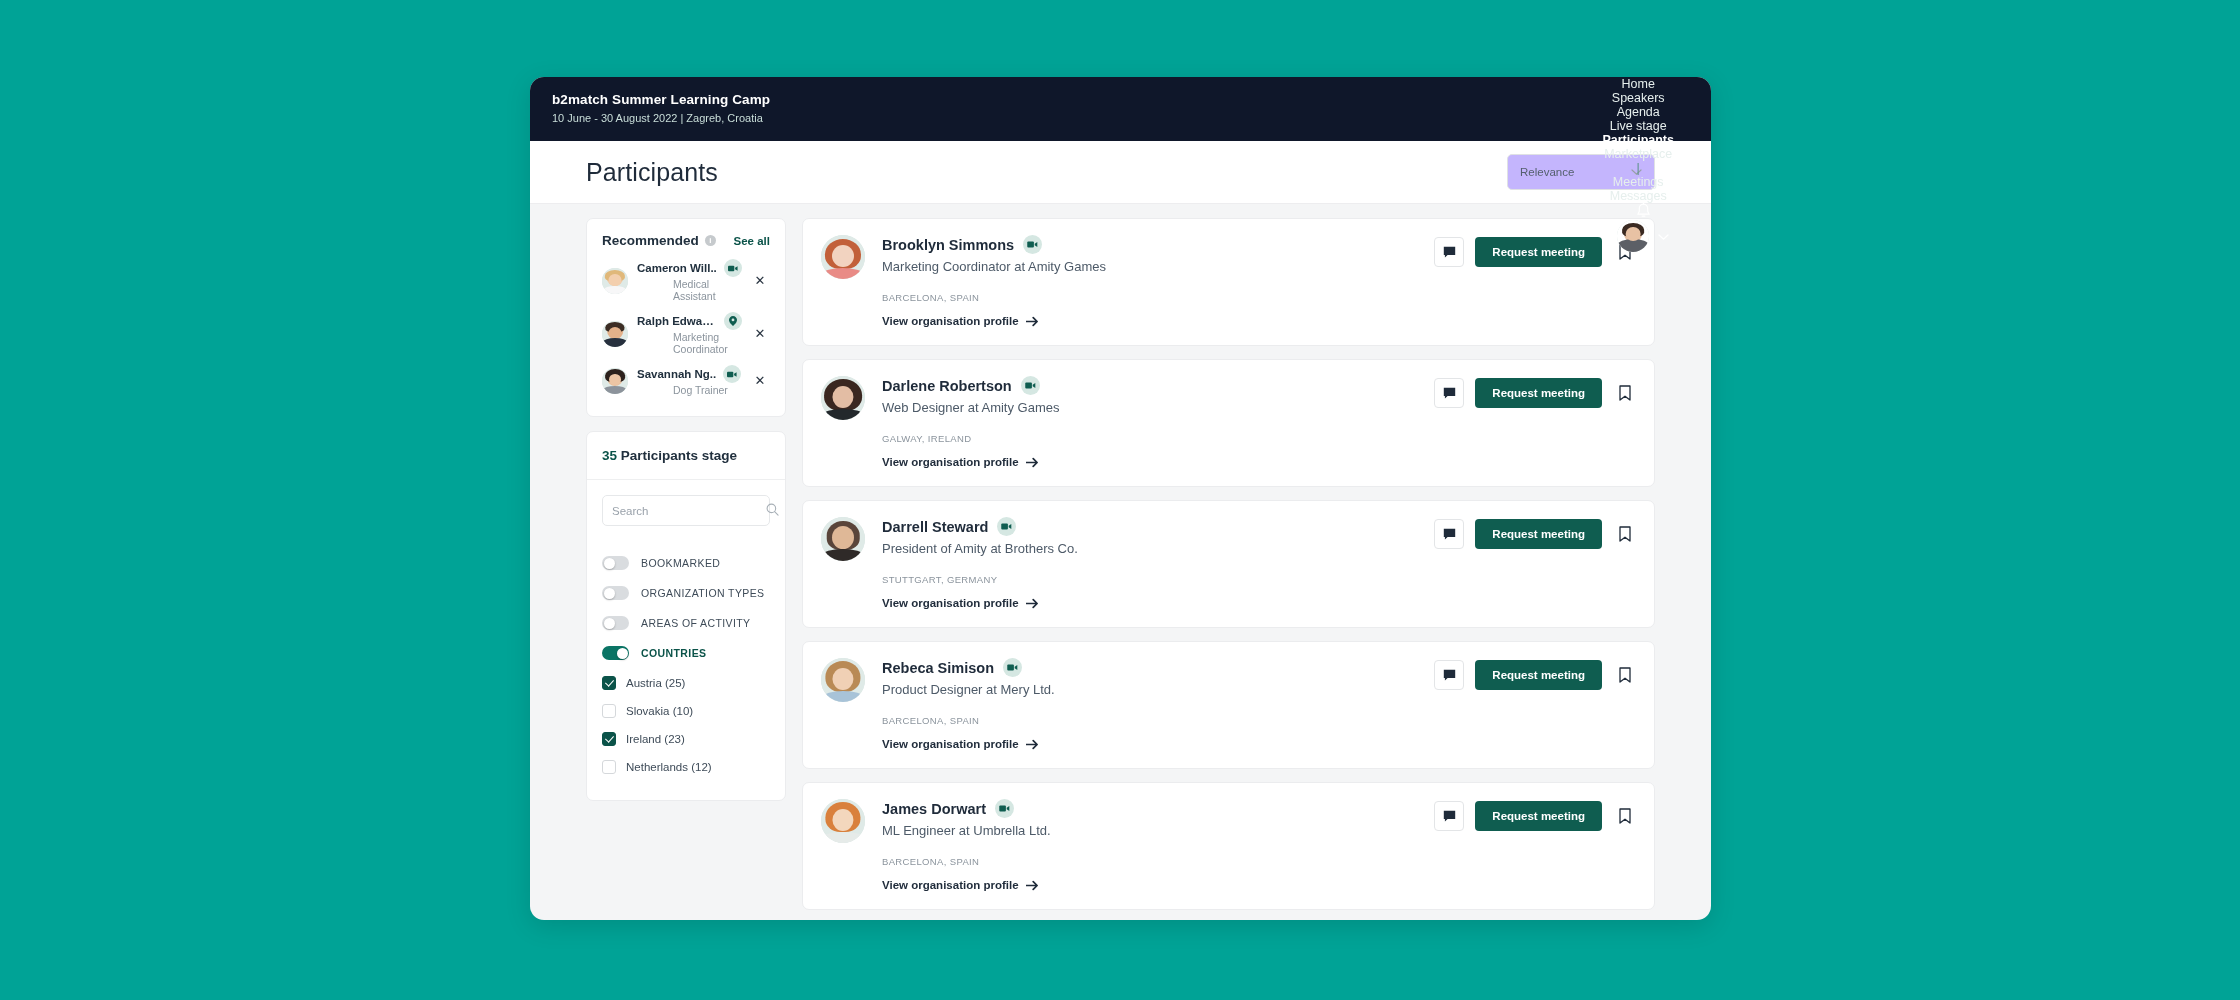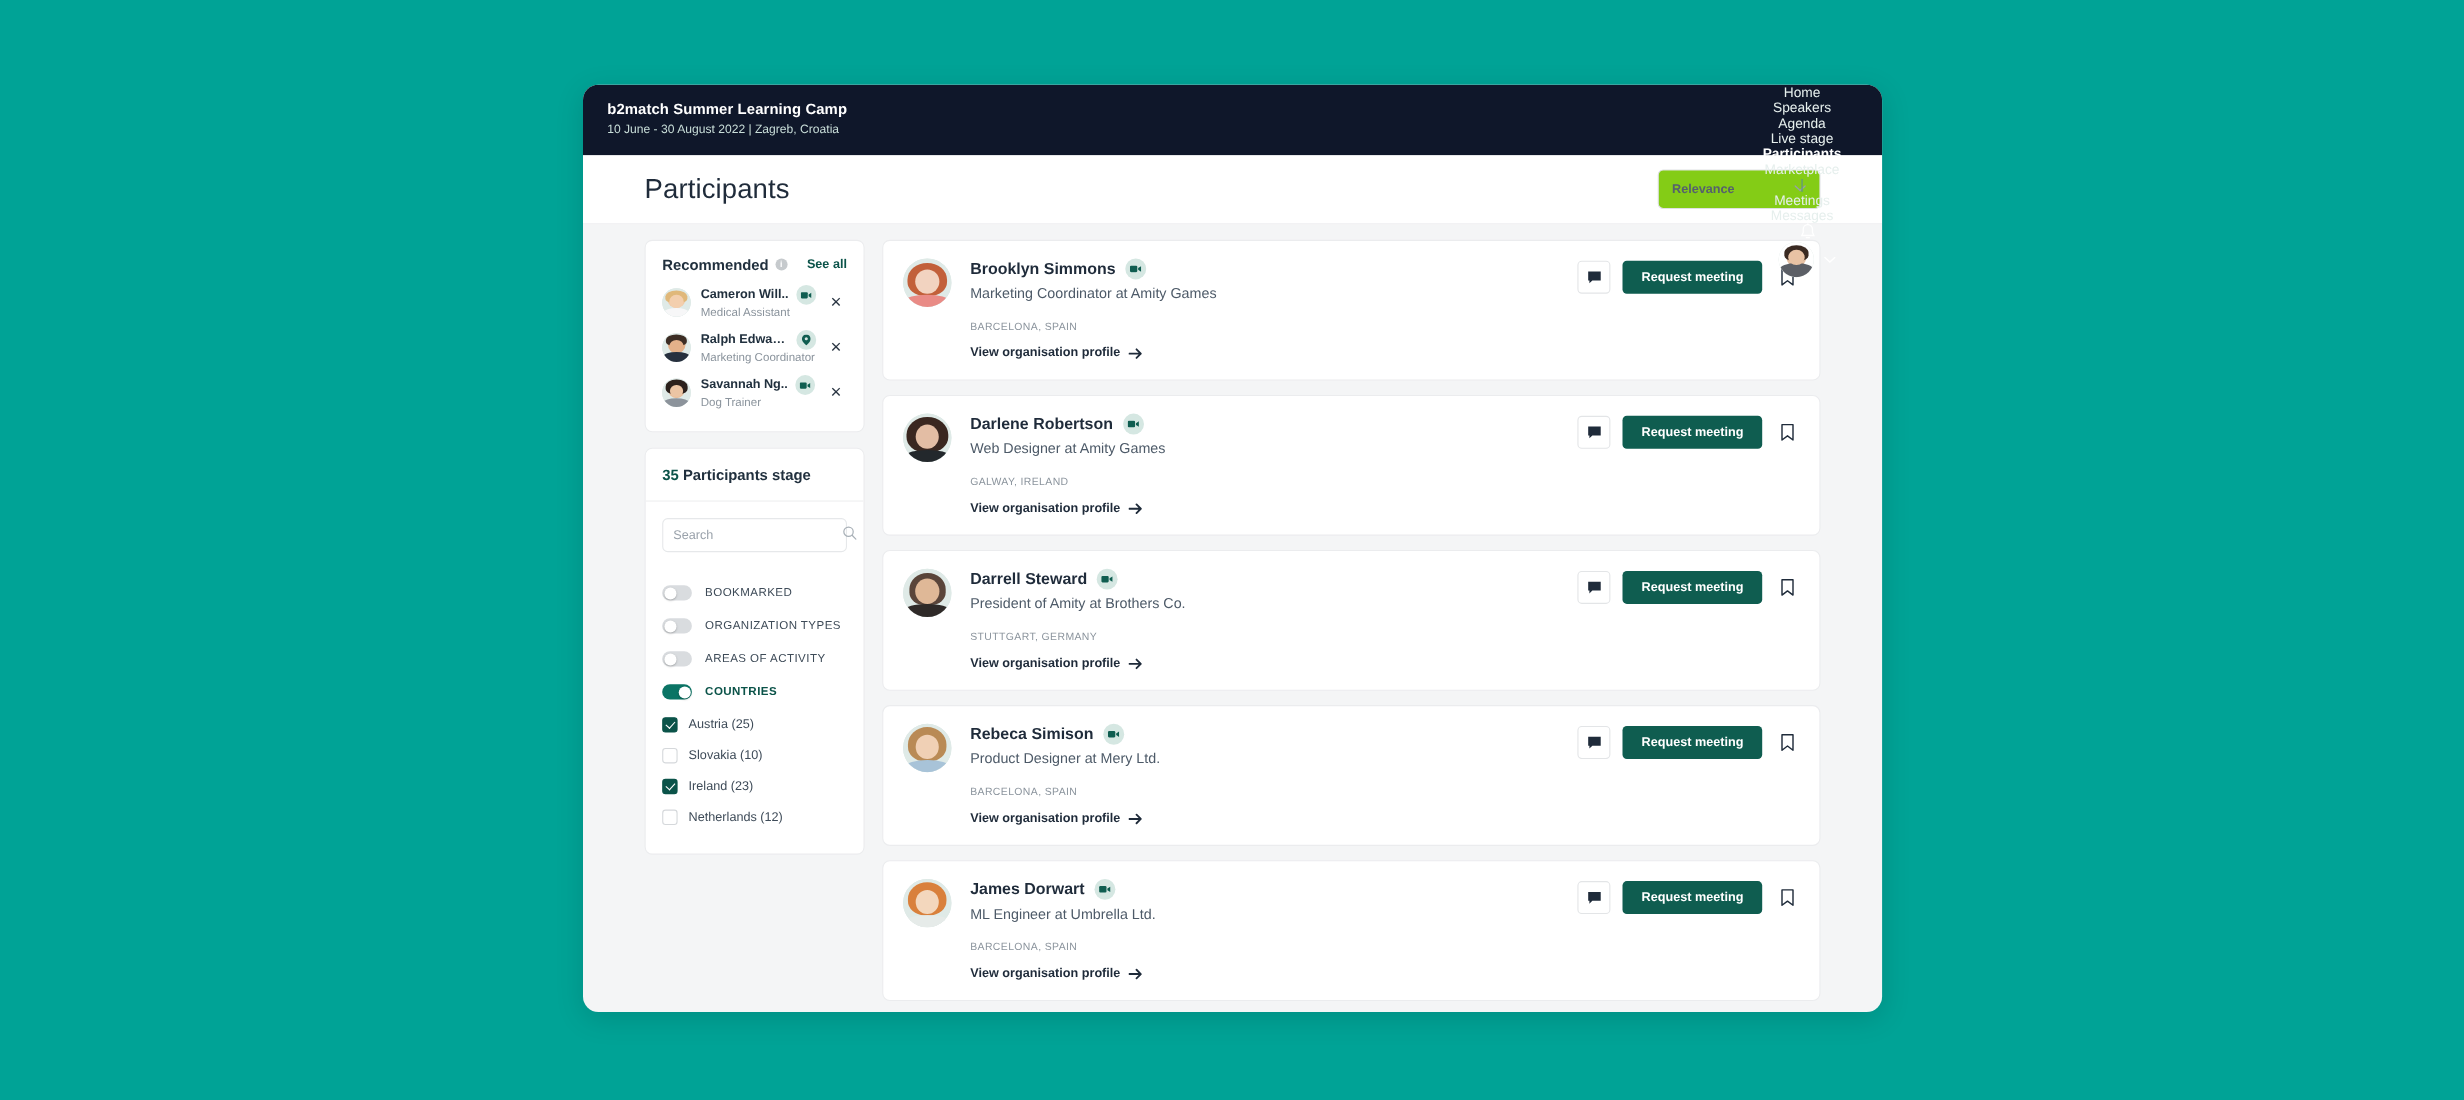--- a/index.html
+++ b/index.html
@@ -97,25 +97,24 @@
     font-size: 25px;
     color: #1f2b3a;
     font-weight: normal;
     letter-spacing: .1px;
   }
   .sortbox {
     margin-left: auto;
     width: 148px; height: 36px;
     border: 1px solid #dfe1e4;
     border-radius: 5px;
-    background: #84cc16;
+    background: #c4b5fd;
     display: flex; align-items: center;
     padding: 0 12px;
     cursor: pointer;
-    font-weight: bold;
   }
   .sortbox span { font-size: 11.5px; color: #55606e; }
   .sortbox .sc { margin-left: auto; }
 
   
   .body-area {
     display: flex;
     padding: 14px 14px 0 56px;
     gap: 16px;
     height: calc(843px - 64px - 63px);
@@ -154,21 +153,21 @@
   .rec-name {
     font-size: 11.5px; font-weight: bold; color: #21303e;
     white-space: nowrap; overflow: hidden; text-overflow: ellipsis;
   }
   .pill {
     width: 18px; height: 18px; border-radius: 50%;
     background: #d5e7e2;
     display: flex; align-items: center; justify-content: center;
     margin-left: 7px; flex: 0 0 18px;
   }
-  .rec-role { font-size: 10.5px; color: #8b949d; margin-top: 1px; }
+  .rec-role { font-size: 10.5px; color: #8b949d; margin-top: 1px; margin-left: 36px; }
   .rec-x {
     margin-left: 8px; width: 20px; text-align: center;
     font-size: 13px; color: #2b3643; cursor: pointer; flex: 0 0 20px;
   }
 
   
   .filter-card { overflow: hidden; }
   .found {
     padding: 16px 15px;
     border-bottom: 1px solid #eeeff0;

